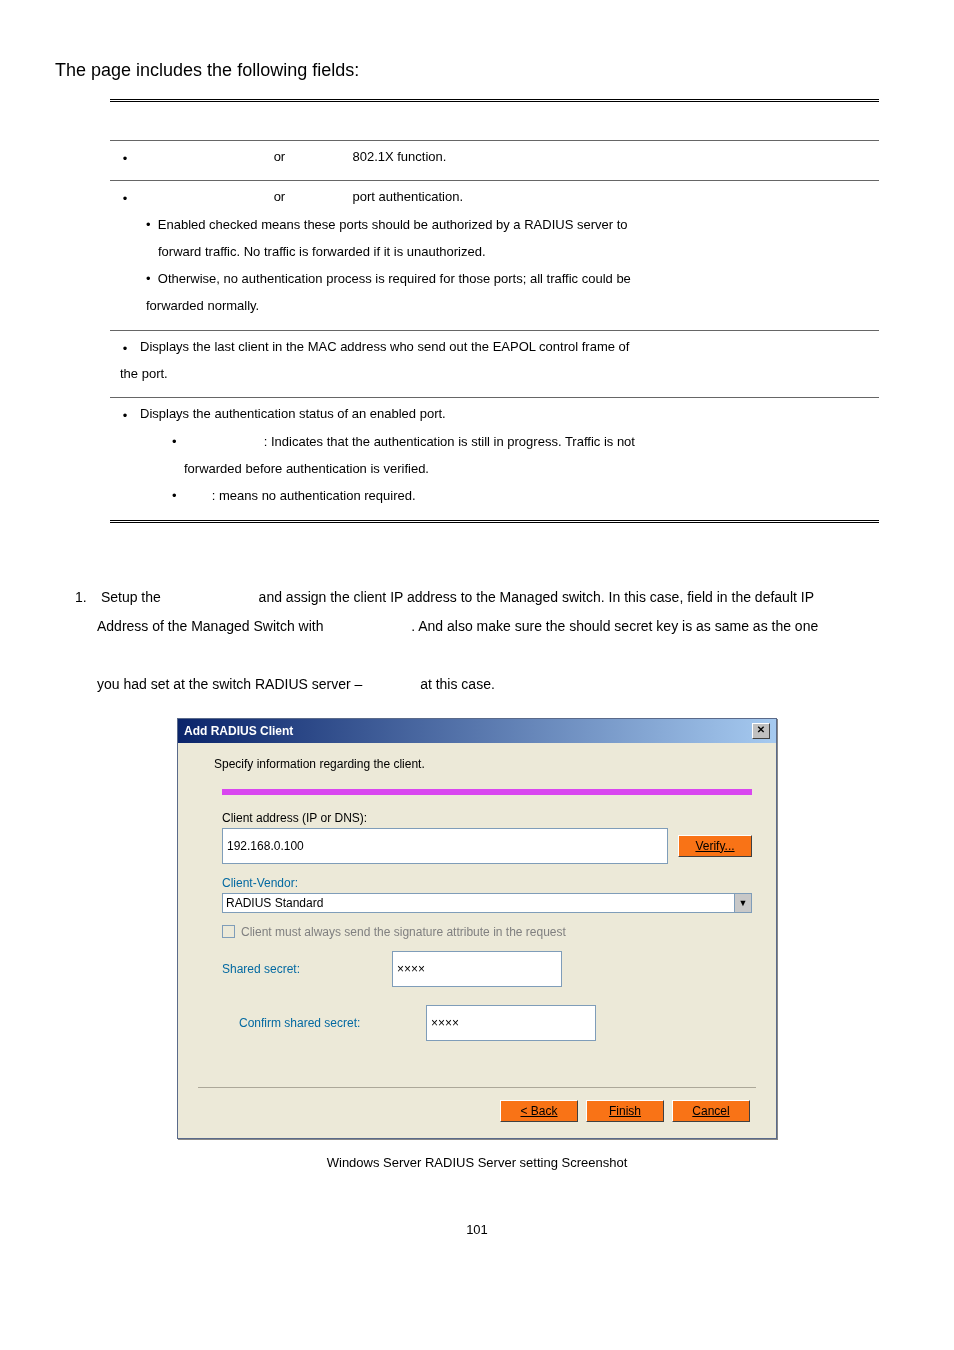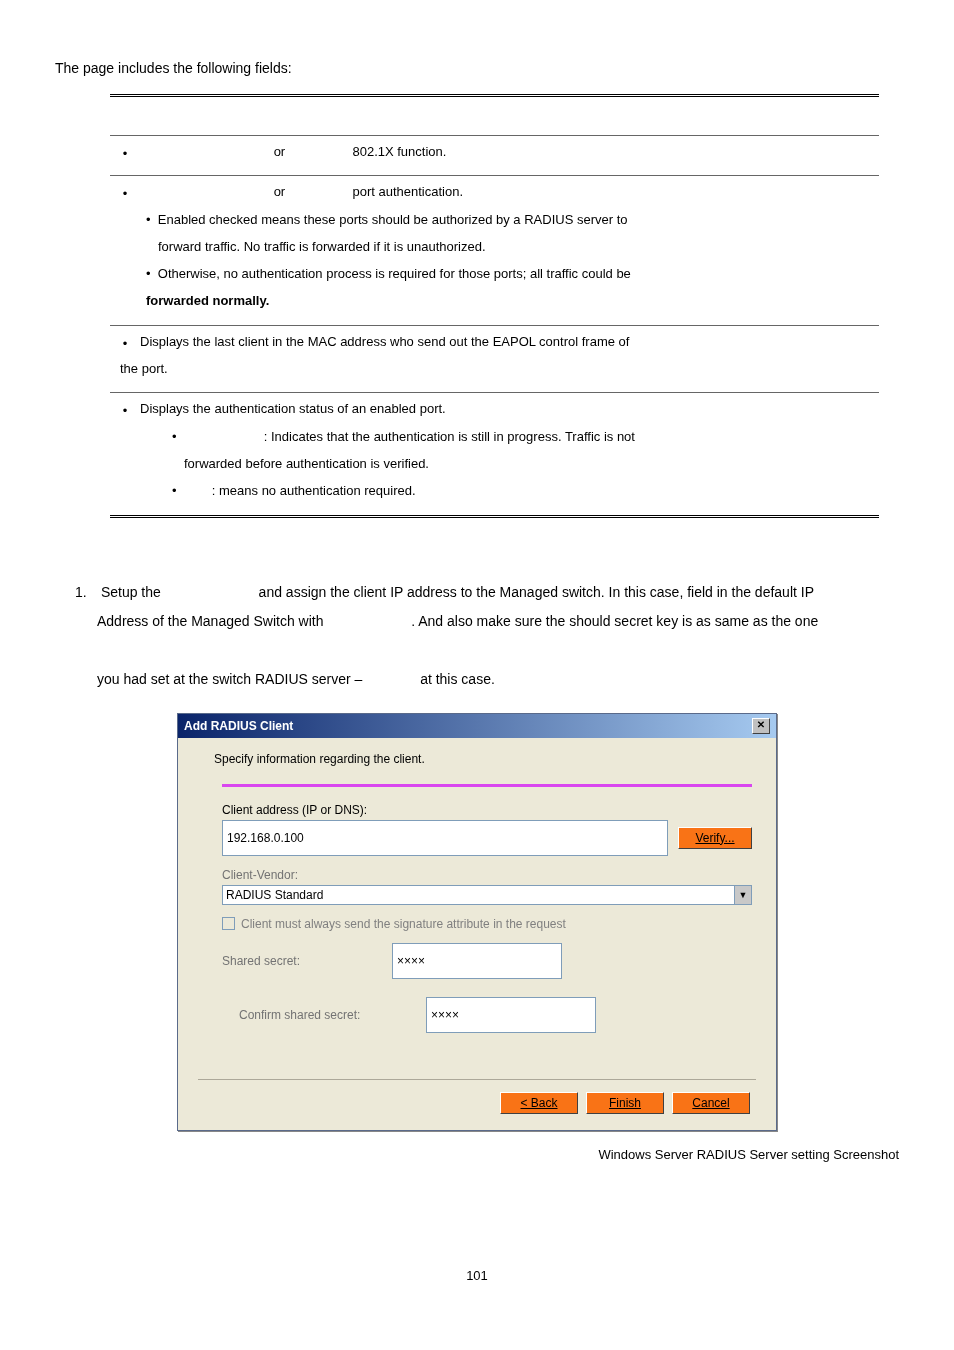--- a/index.html
+++ b/index.html
@@ -8,21 +8,21 @@
     background: #fff;
     font-family: Arial, "Helvetica Neue", Helvetica, sans-serif;
     color: #000;
     width: 954px;
   }
   .page {
     padding: 60px 55px 40px 55px;
     box-sizing: border-box;
   }
   .lead {
-    font-size: 14px;
+    font-size: 18px;
     margin-bottom: 18px;
   }
   .tbl-wrap {
     margin-left: 55px;
     margin-right: 20px;
     border-top: 3px double #000;
     border-bottom: 3px double #000;
   }
   .tbl {
     width: 100%;
@@ -116,29 +116,29 @@
     margin-bottom: 2px;
   }
   .grp-sub {
     font-size: 12px;
     margin-left: 16px;
     margin-bottom: 18px;
   }
   .field-area {
     margin-left: 24px;
     margin-right: 4px;
-    border-top: 3px solid #d946ef;
+    border-top: 6px solid #d946ef;
     padding-top: 16px;
   }
   .fld-label {
     font-size: 12px;
     margin-bottom: 3px;
   }
   .fld-label.disabled {
-    color: #737373;
+    color: #0369a1;
   }
   .fld-row {
     display: flex;
     align-items: center;
     margin-bottom: 12px;
   }
   .txt {
     flex: 1;
     height: 36px;
     border: 1px solid #7f9db9;
@@ -212,28 +212,28 @@
   .btn-row {
     display: flex;
     justify-content: flex-end;
     padding-right: 2px;
   }
   .btn-row .btn {
     min-width: 78px;
     margin-left: 8px;
   }
   .caption {
-    text-align: right;
+    text-align: center;
     font-size: 13px;
     margin-top: 16px;
   }
   .pagenum {
     text-align: center;
     font-size: 13px;
-    margin-top: 106px;
+    margin-top: 52px;
   }
 </style>
 </head>
 <body>
 
 <div class="page">
 
   <div class="lead">The page includes the following fields:</div>
 
   <div class="tbl-wrap">
@@ -259,21 +259,21 @@
         <td class="desc-col">
           <div>
             <span style="display:inline-block;width:130px;"></span>
             <span>or</span>
             <span style="display:inline-block;width:60px;"></span>
             <span>port authentication.</span>
           </div>
           <div class="sub-bullet">•&nbsp;&nbsp;<span>Enabled checked means these ports should be authorized by a RADIUS server to</span></div>
           <div class="sub-indent2"><span>forward traffic. No traffic is forwarded if it is unauthorized.</span></div>
           <div class="sub-bullet">•&nbsp;&nbsp;<span>Otherwise, no authentication process is required for those ports; all traffic could be</span></div>
-          <div style="padding-left:6px;font-weight:bold;"><span>forwarded normally.</span></div>
+          <div style="padding-left:6px;"><span>forwarded normally.</span></div>
         </td>
       </tr>
 
       <tr class="row-sep">
         <td class="bullet-col">•</td>
         <td class="desc-col">
           <div>Displays the last client in the MAC address who send out the EAPOL control frame of</div>
           <div style="margin-left:-20px;">the port.</div>
         </td>
       </tr>

